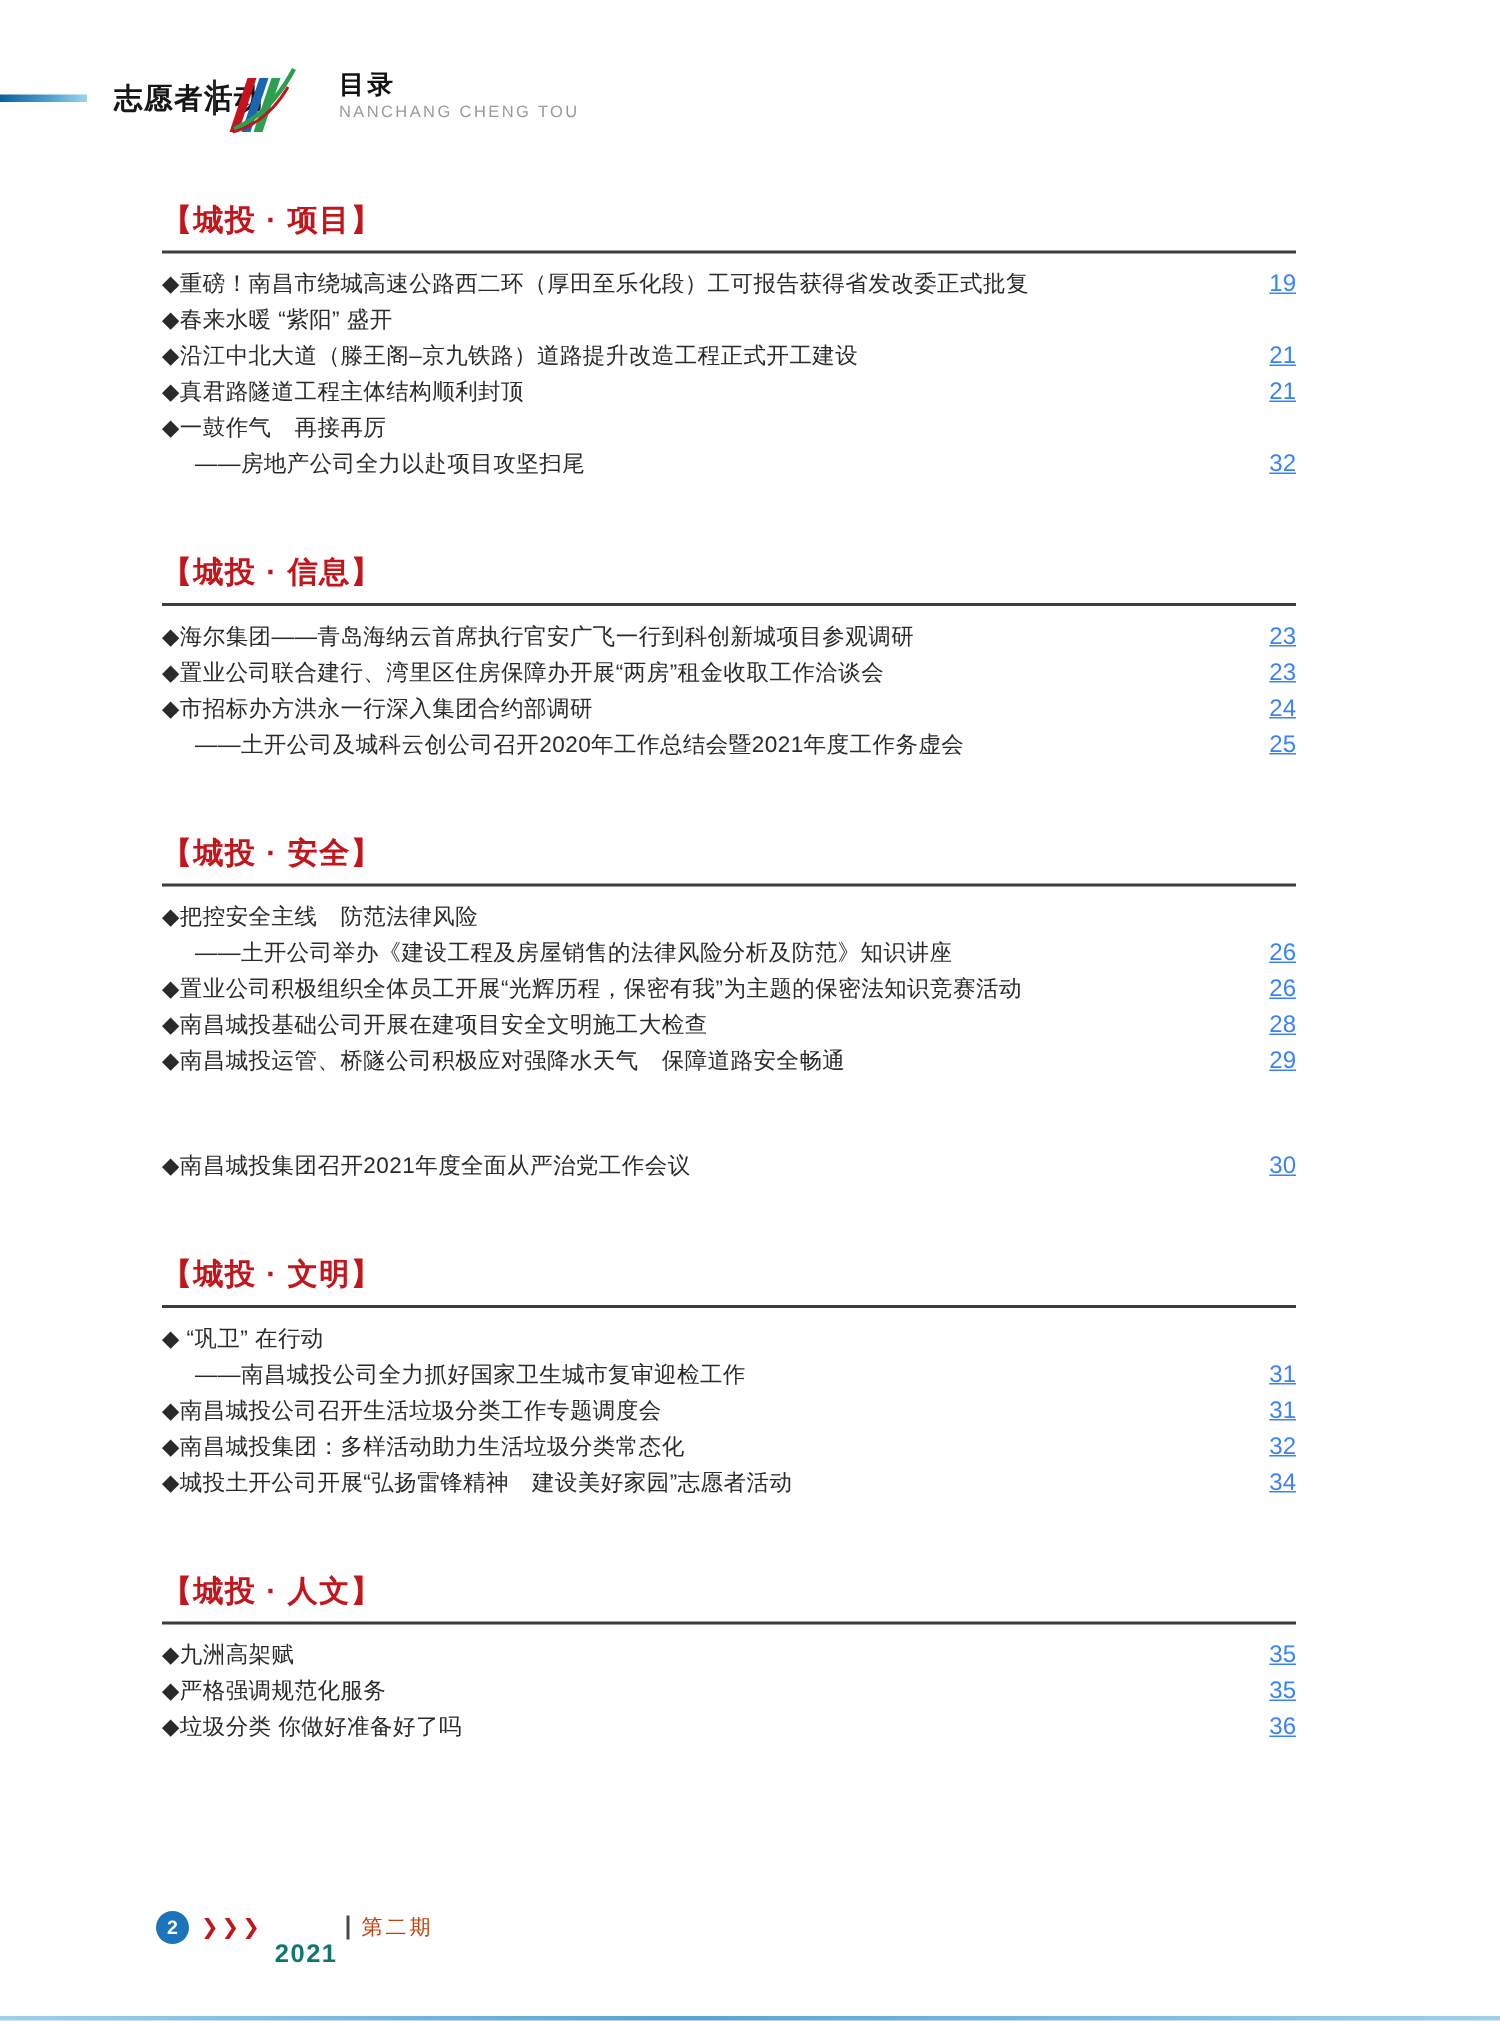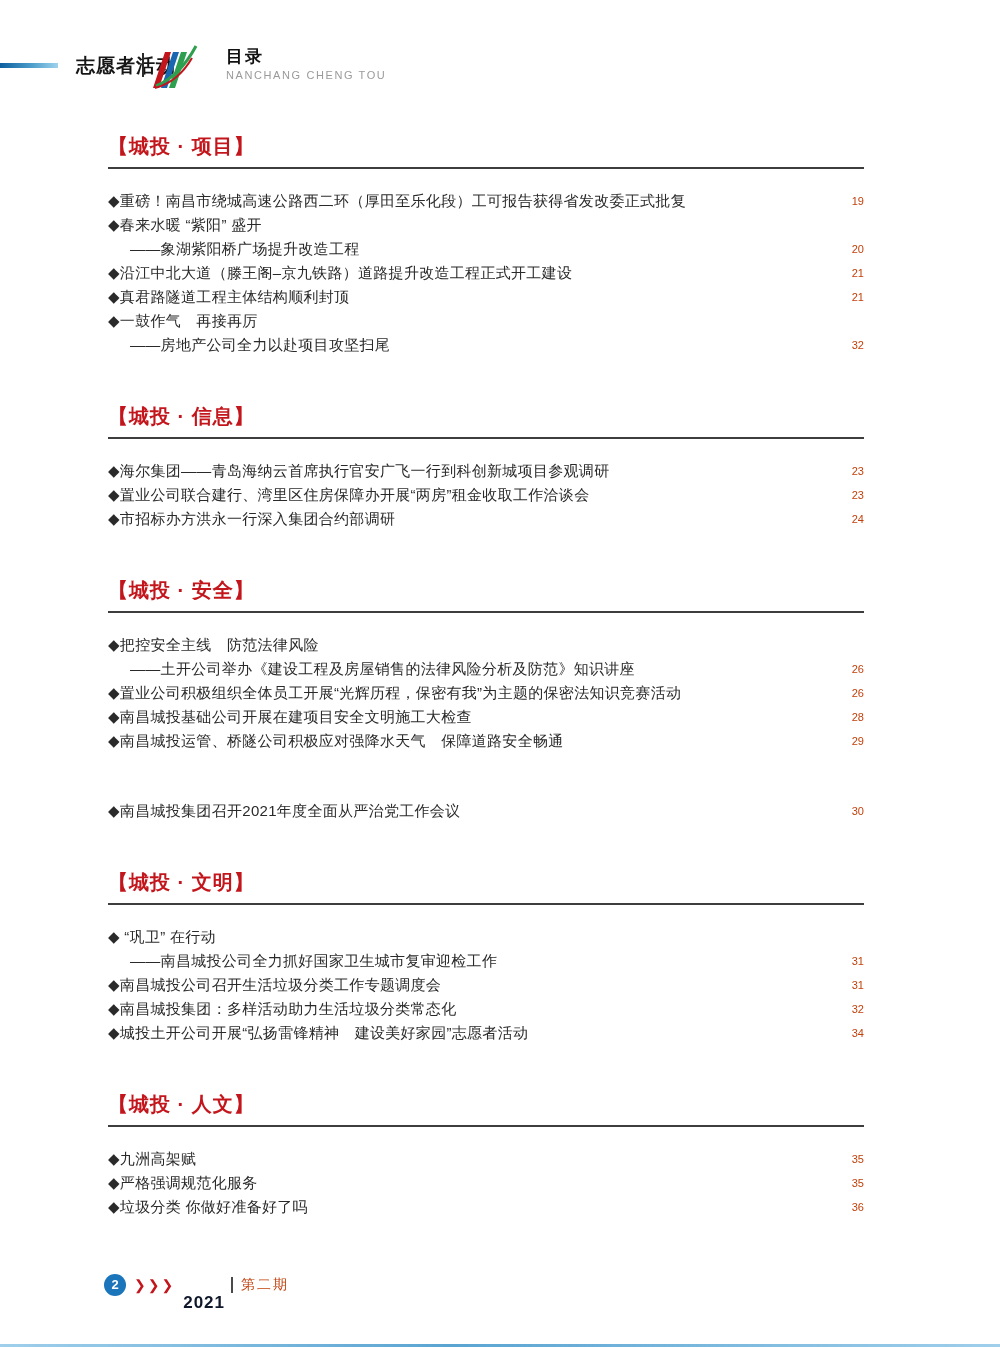--- a/index.html
+++ b/index.html
@@ -30,55 +30,55 @@
   .header-title-block { position: absolute; left: 226px; top: 0; }
   .header-title { font-size: 17px; font-weight: bold; color: #111; letter-spacing: 2px; line-height: 18px; }
   .header-subtitle { font-size: 11px; color: #9a9a9a; letter-spacing: 1.6px; margin-top: 3px; }
 
   
   .toc { position: absolute; top: 133px; left: 108px; width: 756px; }
   .toc-section { margin-bottom: 46px; }
   .section-head {
     border-bottom: 2px solid #3d3d3d;
     padding-bottom: 7px;
-    margin-bottom: 20px;
+    margin-bottom: 9px;
   }
   .section-title {
     margin: 0;
     font-size: 20px; font-weight: bold;
     color: #c3161c;
     letter-spacing: 1px;
   }
   .item-list { list-style: none; margin: 0; padding: 0; }
   .toc-item {
     display: flex; align-items: flex-start;
     font-size: 15px; line-height: 24px;
     color: #2a2a2a;
   }
   .toc-item.indent { padding-left: 22px; }
   .item-text { flex: 1 1 auto; letter-spacing: 0.3px; }
-  .item-page { flex: 0 0 40px; text-align: right; font-size: 11px; color: #c2410c; }
+  .item-page { flex: 0 0 40px; text-align: right; font-size: 16px; color: #3b82f6; text-decoration: underline; }
 
   
   .page-footer {
     position: absolute; left: 104px; top: 1256px;
     display: flex; align-items: center;
   }
   .footer-page-circle {
     width: 22px; height: 22px; border-radius: 50%;
     background: #1b75bb; color: #ffffff;
     font-size: 13px; font-weight: bold;
     display: flex; align-items: center; justify-content: center;
     margin-right: 8px;
   }
   .footer-chevrons {
     color: #c3161c; font-size: 14px; font-weight: bold;
     letter-spacing: 2px; margin-right: 8px;
   }
-  .footer-year { color: #0f172a; font-size: 17px; font-weight: bold; margin-right: 6px; letter-spacing: 1px; margin-top: 37px; }
+  .footer-year { color: #0f766e; font-size: 17px; font-weight: bold; margin-right: 6px; letter-spacing: 1px; margin-top: 37px; }
   .footer-divider { width: 2px; height: 16px; background: #4a4a4a; margin-right: 8px; }
   .footer-issue { color: #c2410c; font-size: 14px; letter-spacing: 2px; }
 
   .bottom-line {
     position: absolute; left: 0; bottom: 0; width: 100%; height: 3px;
     background: linear-gradient(to right, #9fcfeb, #5aa4d2 45%, #9fcfeb);
   }
 </style>
 </head>
 <body>
@@ -111,24 +111,20 @@
   <li class="toc-item">
     <span class="item-text">◆重磅！南昌市绕城高速公路西二环（厚田至乐化段）工可报告获得省发改委正式批复</span>
     <span class="item-page">19</span>
   </li>
 
   <li class="toc-item">
     <span class="item-text">◆春来水暖 “紫阳” 盛开</span>
     <span class="item-page"></span>
   </li>
 
-  <li class="toc-item indent">
-    <span class="item-text">——象湖紫阳桥广场提升改造工程</span>
-    <span class="item-page">20</span>
-  </li>
 
   <li class="toc-item">
     <span class="item-text">◆沿江中北大道（滕王阁–京九铁路）道路提升改造工程正式开工建设</span>
     <span class="item-page">21</span>
   </li>
 
   <li class="toc-item">
     <span class="item-text">◆真君路隧道工程主体结构顺利封顶</span>
     <span class="item-page">21</span>
   </li>
@@ -159,20 +155,24 @@
     <span class="item-text">◆置业公司联合建行、湾里区住房保障办开展“两房”租金收取工作洽谈会</span>
     <span class="item-page">23</span>
   </li>
 
   <li class="toc-item">
     <span class="item-text">◆市招标办方洪永一行深入集团合约部调研</span>
     <span class="item-page">24</span>
   </li>
 
 
+  <li class="toc-item indent">
+    <span class="item-text">——土开公司及城科云创公司召开2020年工作总结会暨2021年度工作务虚会</span>
+    <span class="item-page">25</span>
+  </li>
 </ul>
   </section>
 
   <section class="toc-section">
     <div class="section-head">
       <h2 class="section-title">【城投 · 安全】</h2>
     </div>
     <ul class="item-list">
   <li class="toc-item">
     <span class="item-text">◆把控安全主线　防范法律风险</span>

